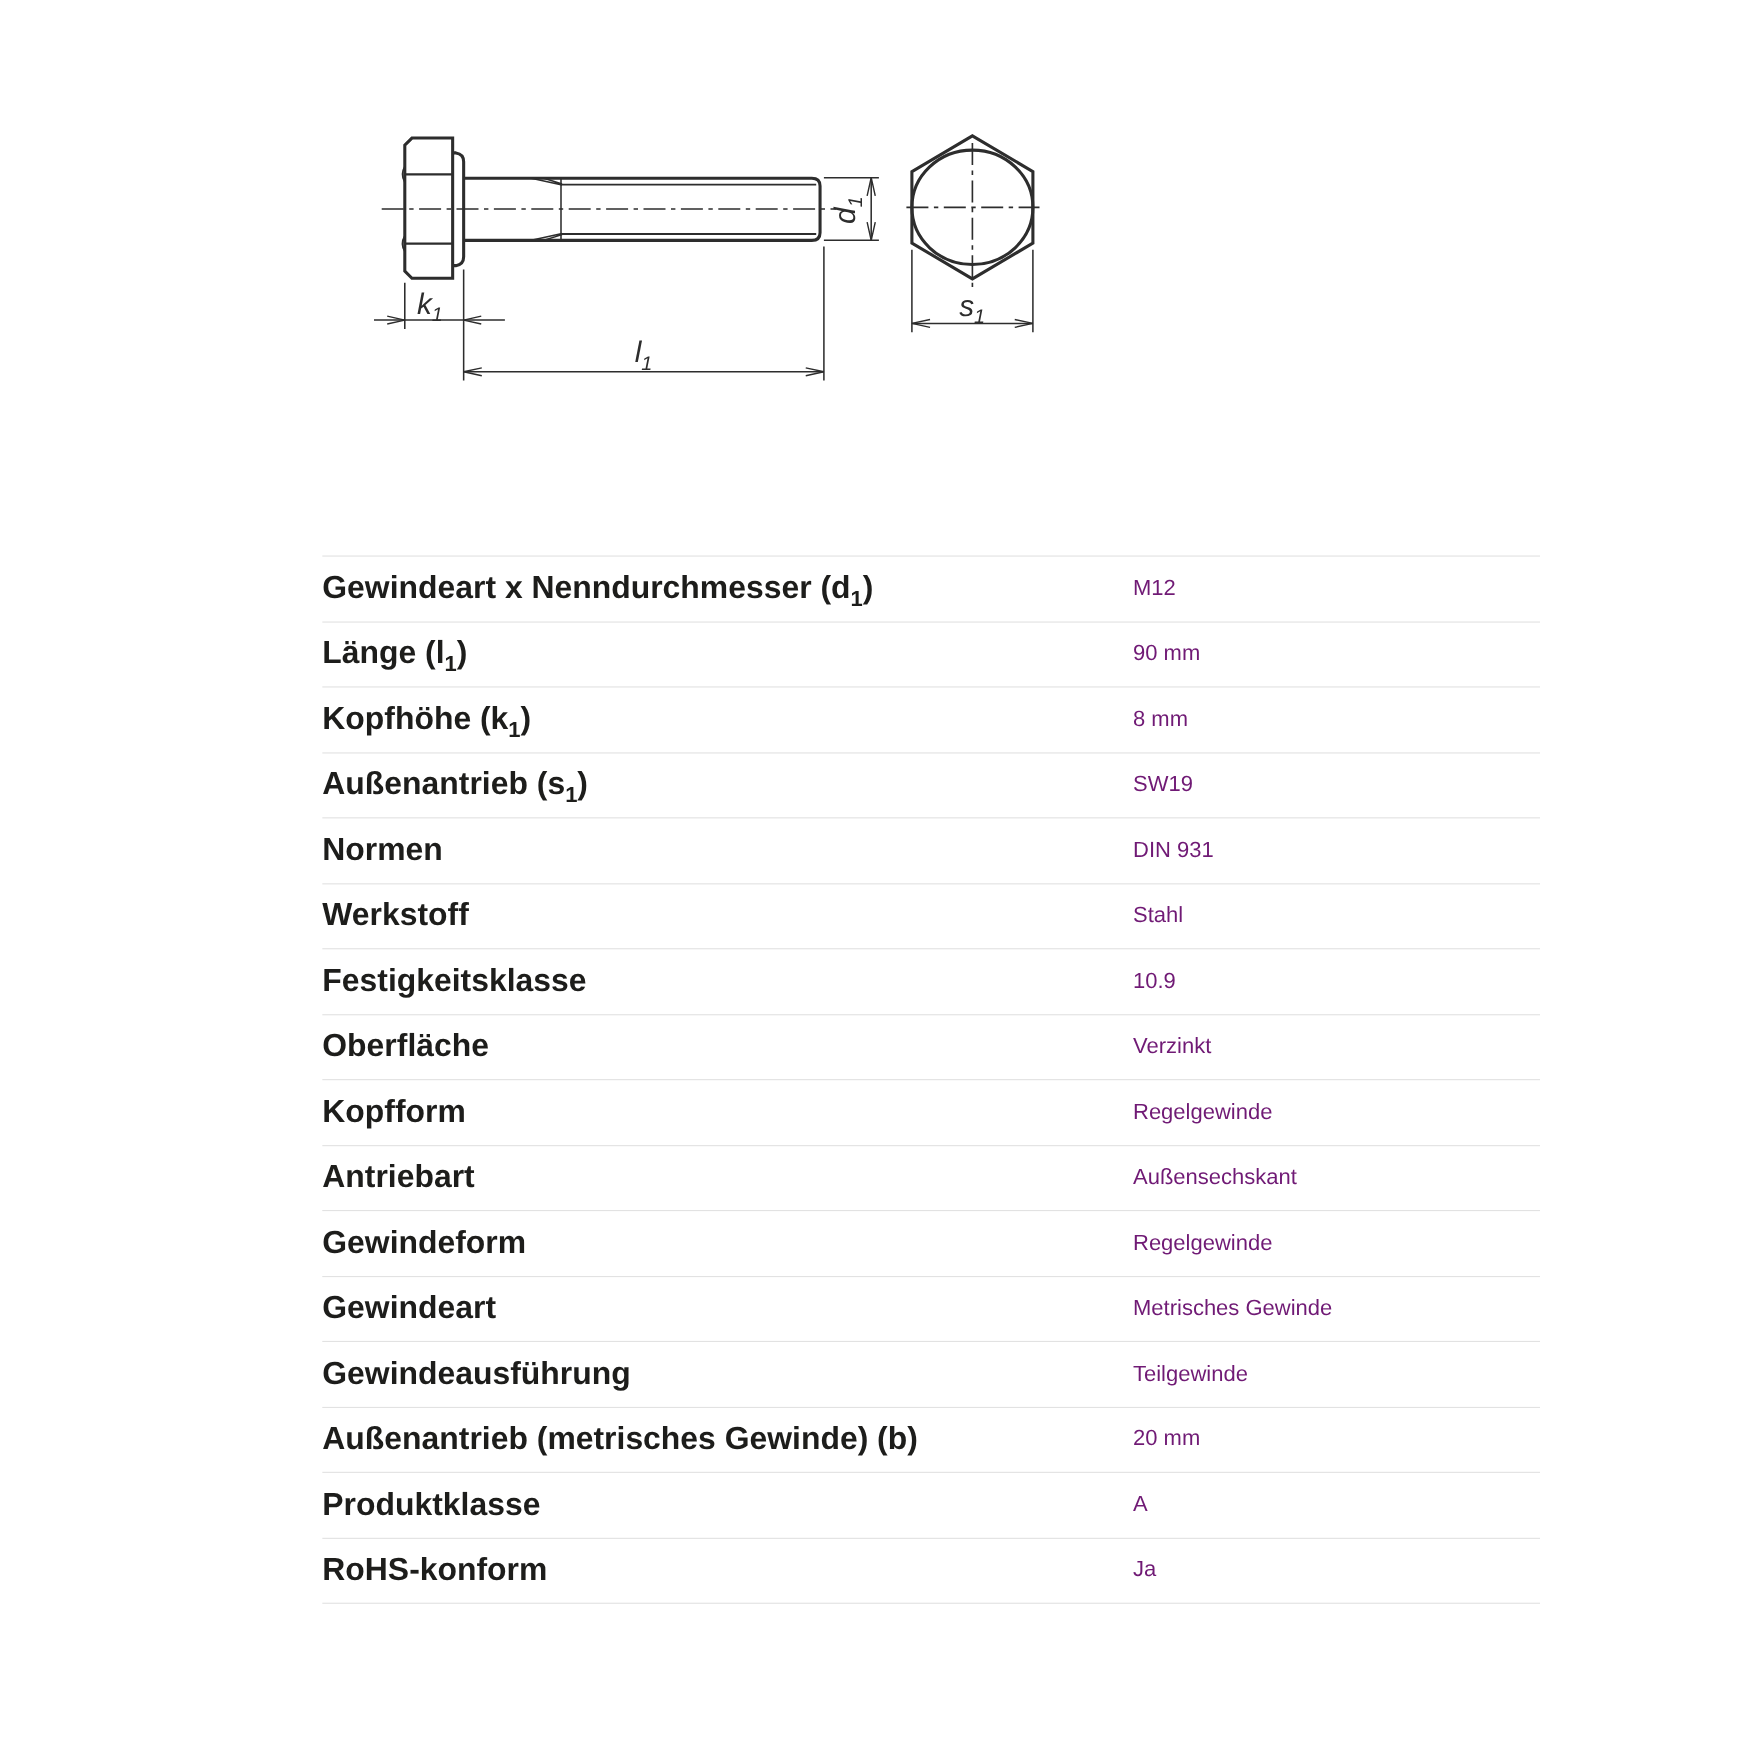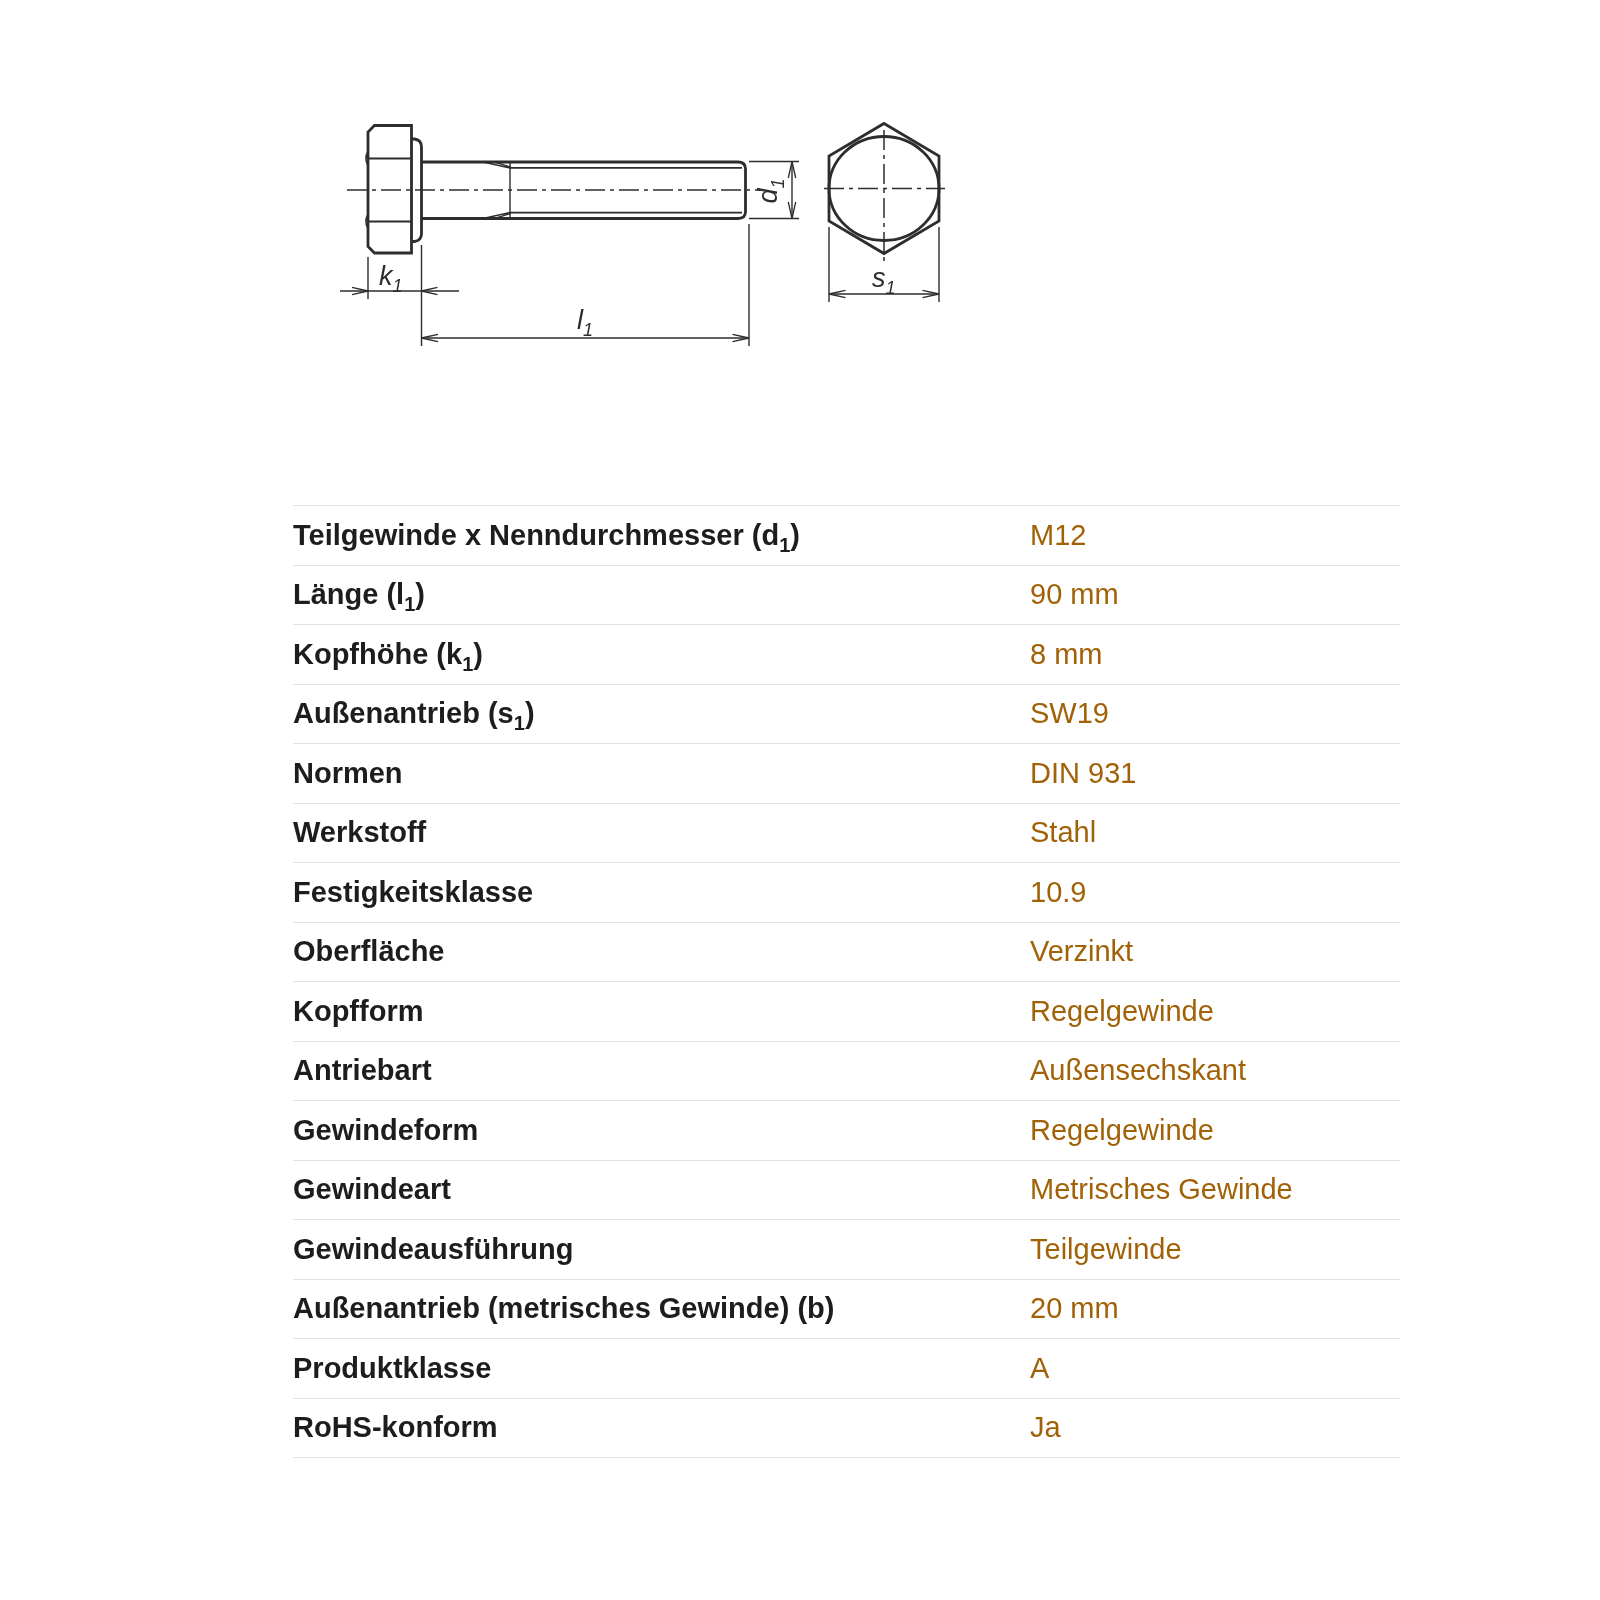--- a/index.html
+++ b/index.html
@@ -24,21 +24,21 @@
     border-bottom:1px solid #e2e2e2;
   }
   .spec-label {
     width:737px; flex:0 0 737px;
     font-size:29px; font-weight:bold; color:#1d1d1b;
     white-space:nowrap;
   }
   .spec-label sub { font-size:20px; line-height:0; }
   .spec-value {
     flex:1 1 auto;
-    font-size:29px; font-weight:normal; color:#a16207;
+    font-size:20px; font-weight:normal; color:#701a75;
     white-space:nowrap;
   }
 </style>
 </head>
 <body>
 
 <div class="canvas">
 
   <svg class="drawing" width="630" height="260" viewBox="330 95 630 260" stroke="#2d2d2d" fill="none" stroke-linecap="butt">
 
@@ -92,21 +92,21 @@
         <path d="M 829 294 H 939"></path>
         <path stroke-width="1.3" d="M 845.5 290.4 L 829 294 L 845.5 297.6 M 922.5 290.4 L 939 294 L 922.5 297.6"></path>
         <text class="dim-text" x="872" y="287" stroke="none" fill="#2d2d2d"><tspan>s</tspan><tspan class="dim-sub" dy="7">1</tspan></text>
       </g>
     </g>
   </svg>
 
   <div class="spec-table">
 
     <div class="spec-row">
-      <div class="spec-label"><span>Teilgewinde x Nenndurchmesser (d</span><sub>1</sub><span>)</span></div>
+      <div class="spec-label"><span>Gewindeart x Nenndurchmesser (d</span><sub>1</sub><span>)</span></div>
       <div class="spec-value">M12</div>
     </div>
 
     <div class="spec-row">
       <div class="spec-label"><span>Länge (l</span><sub>1</sub><span>)</span></div>
       <div class="spec-value">90 mm</div>
     </div>
 
     <div class="spec-row">
       <div class="spec-label"><span>Kopfhöhe (k</span><sub>1</sub><span>)</span></div>

